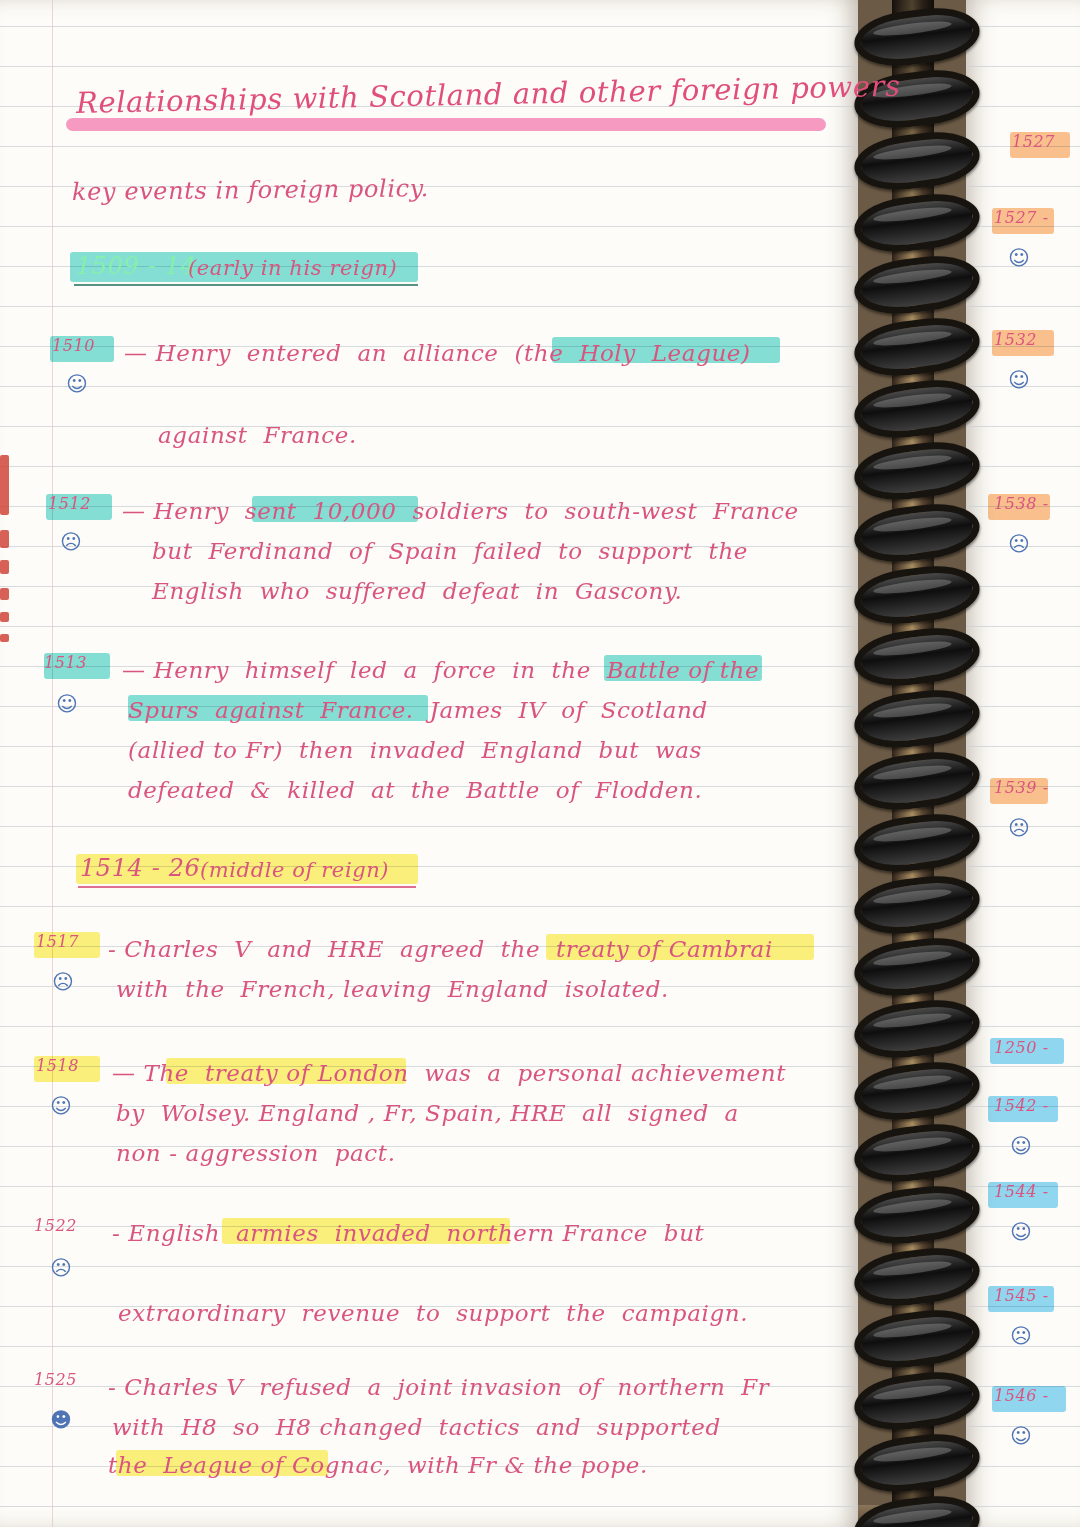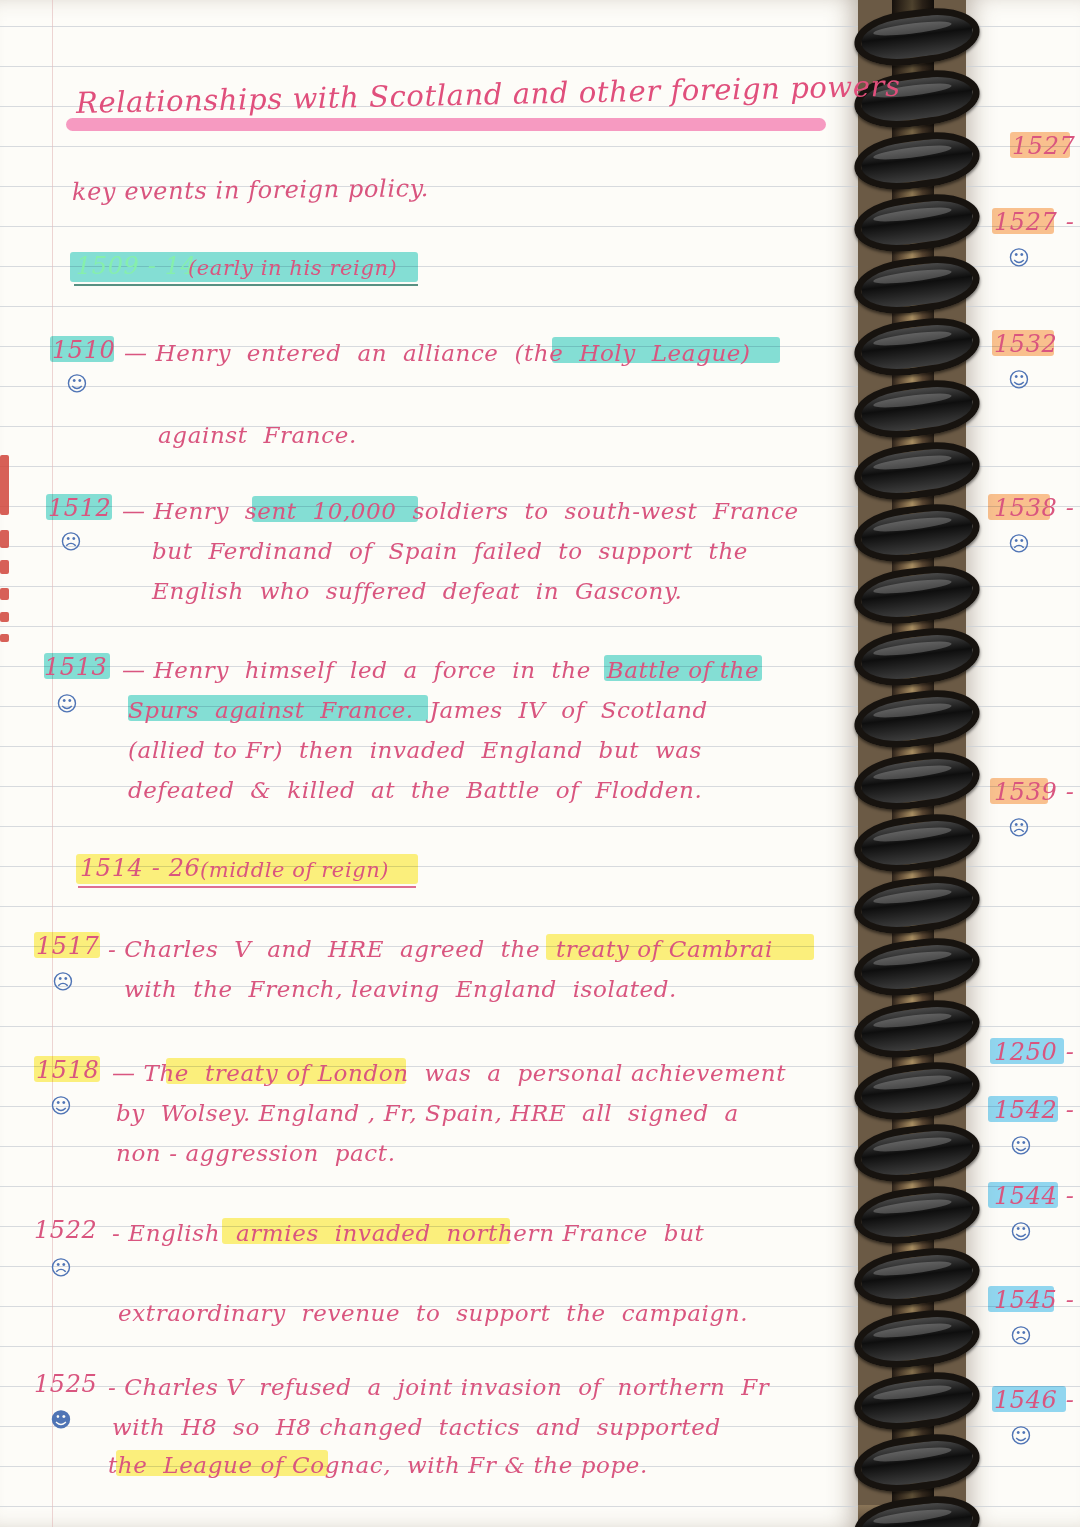--- a/index.html
+++ b/index.html
@@ -131,21 +131,21 @@
     color: #e0557f;
     white-space: pre;
     letter-spacing: .6px;
     transform-origin: left center;
   }
   .hw.rose   { color: #d9557f; }
   .hw.green  { color: #86efac; }
   .hw.title  { font-size: 29px; color: #e04f7c; }
   .hw.h2     { font-size: 24px; }
   .hw.body   { font-size: 23px; }
-  .hw.date   { font-size: 24px; }
+  .hw.date   { font-size: 16px; }
   .hw.small  { font-size: 21px; }
   .face      { font-size: 21px; color: #4f74b5; letter-spacing: 0; }
 
   
   .hl {
     position: absolute;
     border-radius: 3px;
     mix-blend-mode: multiply;
     opacity: .85;
   }
@@ -349,21 +349,21 @@
   <div class="hw rose body" style="left:128px;top:737px">(allied to Fr)  then  invaded  England  but  was</div>
   <div class="hw rose body" style="left:128px;top:777px">defeated  &amp;  killed  at  the  Battle  of  Flodden.</div>
 
   <div class="hw rose h2" style="left:80px;top:854px">1514 - 26</div>
   <div class="hw rose small" style="left:200px;top:858px">(middle of reign)</div>
   <div class="underline" style="left:78px;top:886px;width:338px;color:#d9557f"></div>
 
   <div class="hw rose date" style="left:36px;top:932px">1517</div>
   <div class="face" style="position:absolute;left:52px;top:970px">☹</div>
   <div class="hw rose body" style="left:108px;top:936px">- Charles  V  and  HRE  agreed  the  treaty of Cambrai</div>
-  <div class="hw rose body" style="left:124px;top:976px">with  the  French, leaving  England  isolated.</div>
+  <div class="hw rose body" style="left:116px;top:976px">with  the  French, leaving  England  isolated.</div>
 
   <div class="hw rose date" style="left:36px;top:1056px">1518</div>
   <div class="face" style="position:absolute;left:50px;top:1094px">☺</div>
   <div class="hw rose body" style="left:112px;top:1060px">— The  treaty of London  was  a  personal achievement</div>
   <div class="hw rose body" style="left:116px;top:1100px">by  Wolsey. England , Fr, Spain, HRE  all  signed  a</div>
   <div class="hw rose body" style="left:116px;top:1140px">non - aggression  pact.</div>
 
   <div class="hw rose date" style="left:34px;top:1216px">1522</div>
   <div class="face" style="position:absolute;left:50px;top:1256px">☹</div>
   <div class="hw rose body" style="left:112px;top:1220px">- English  armies  invaded  northern France  but</div>

